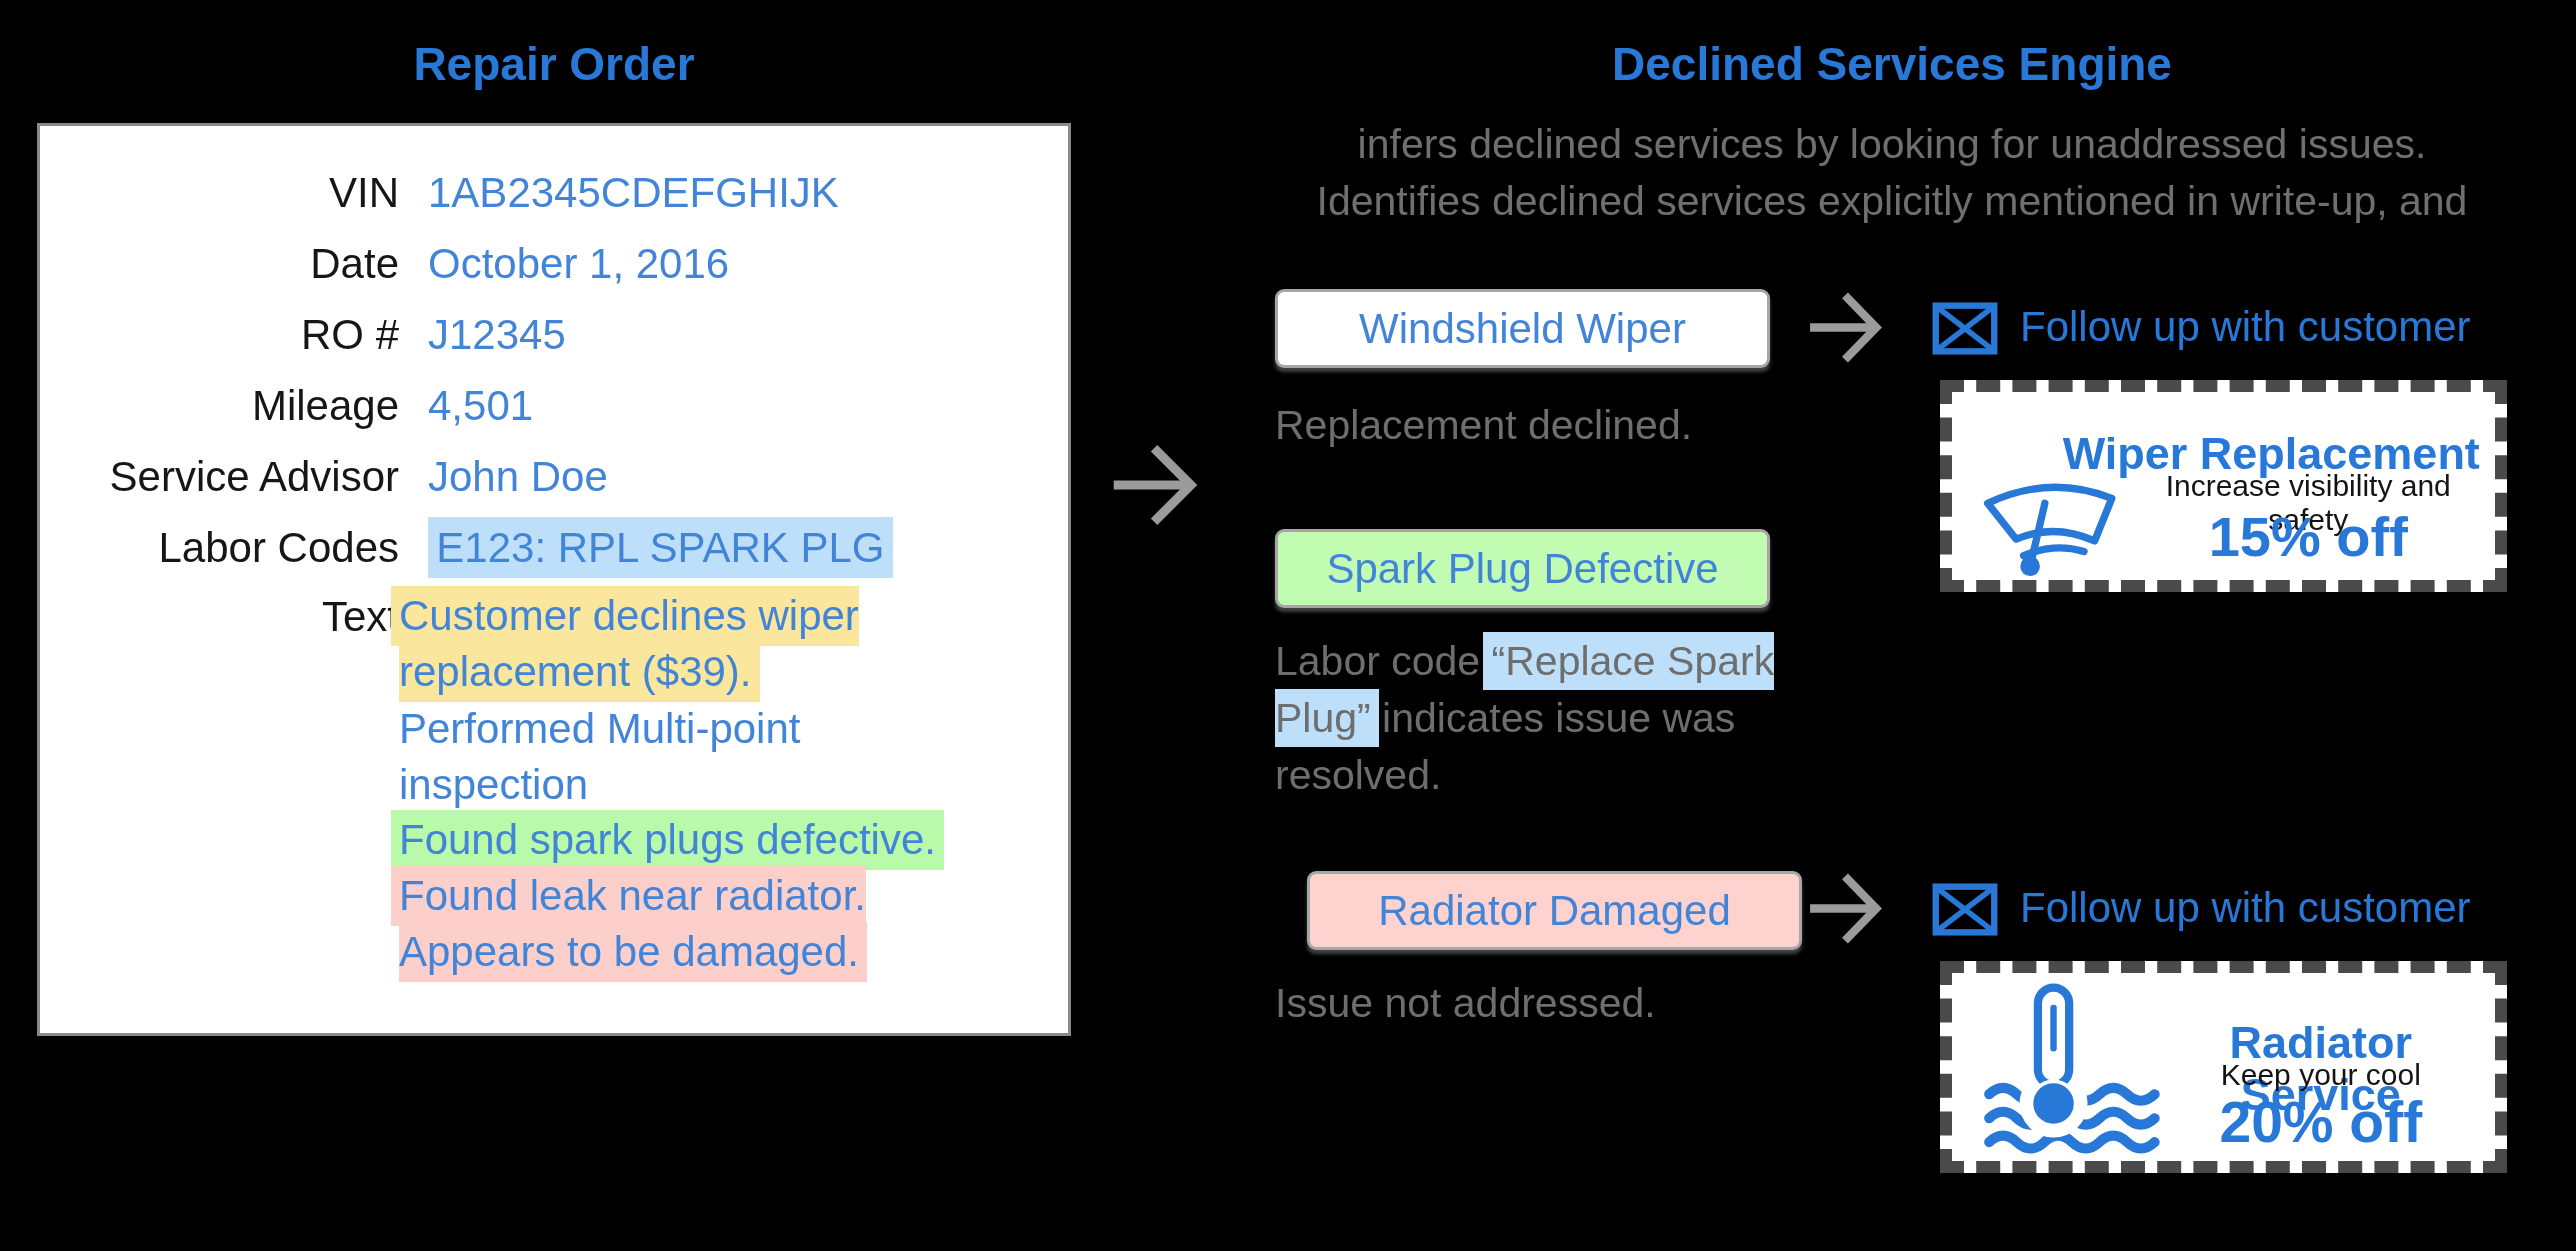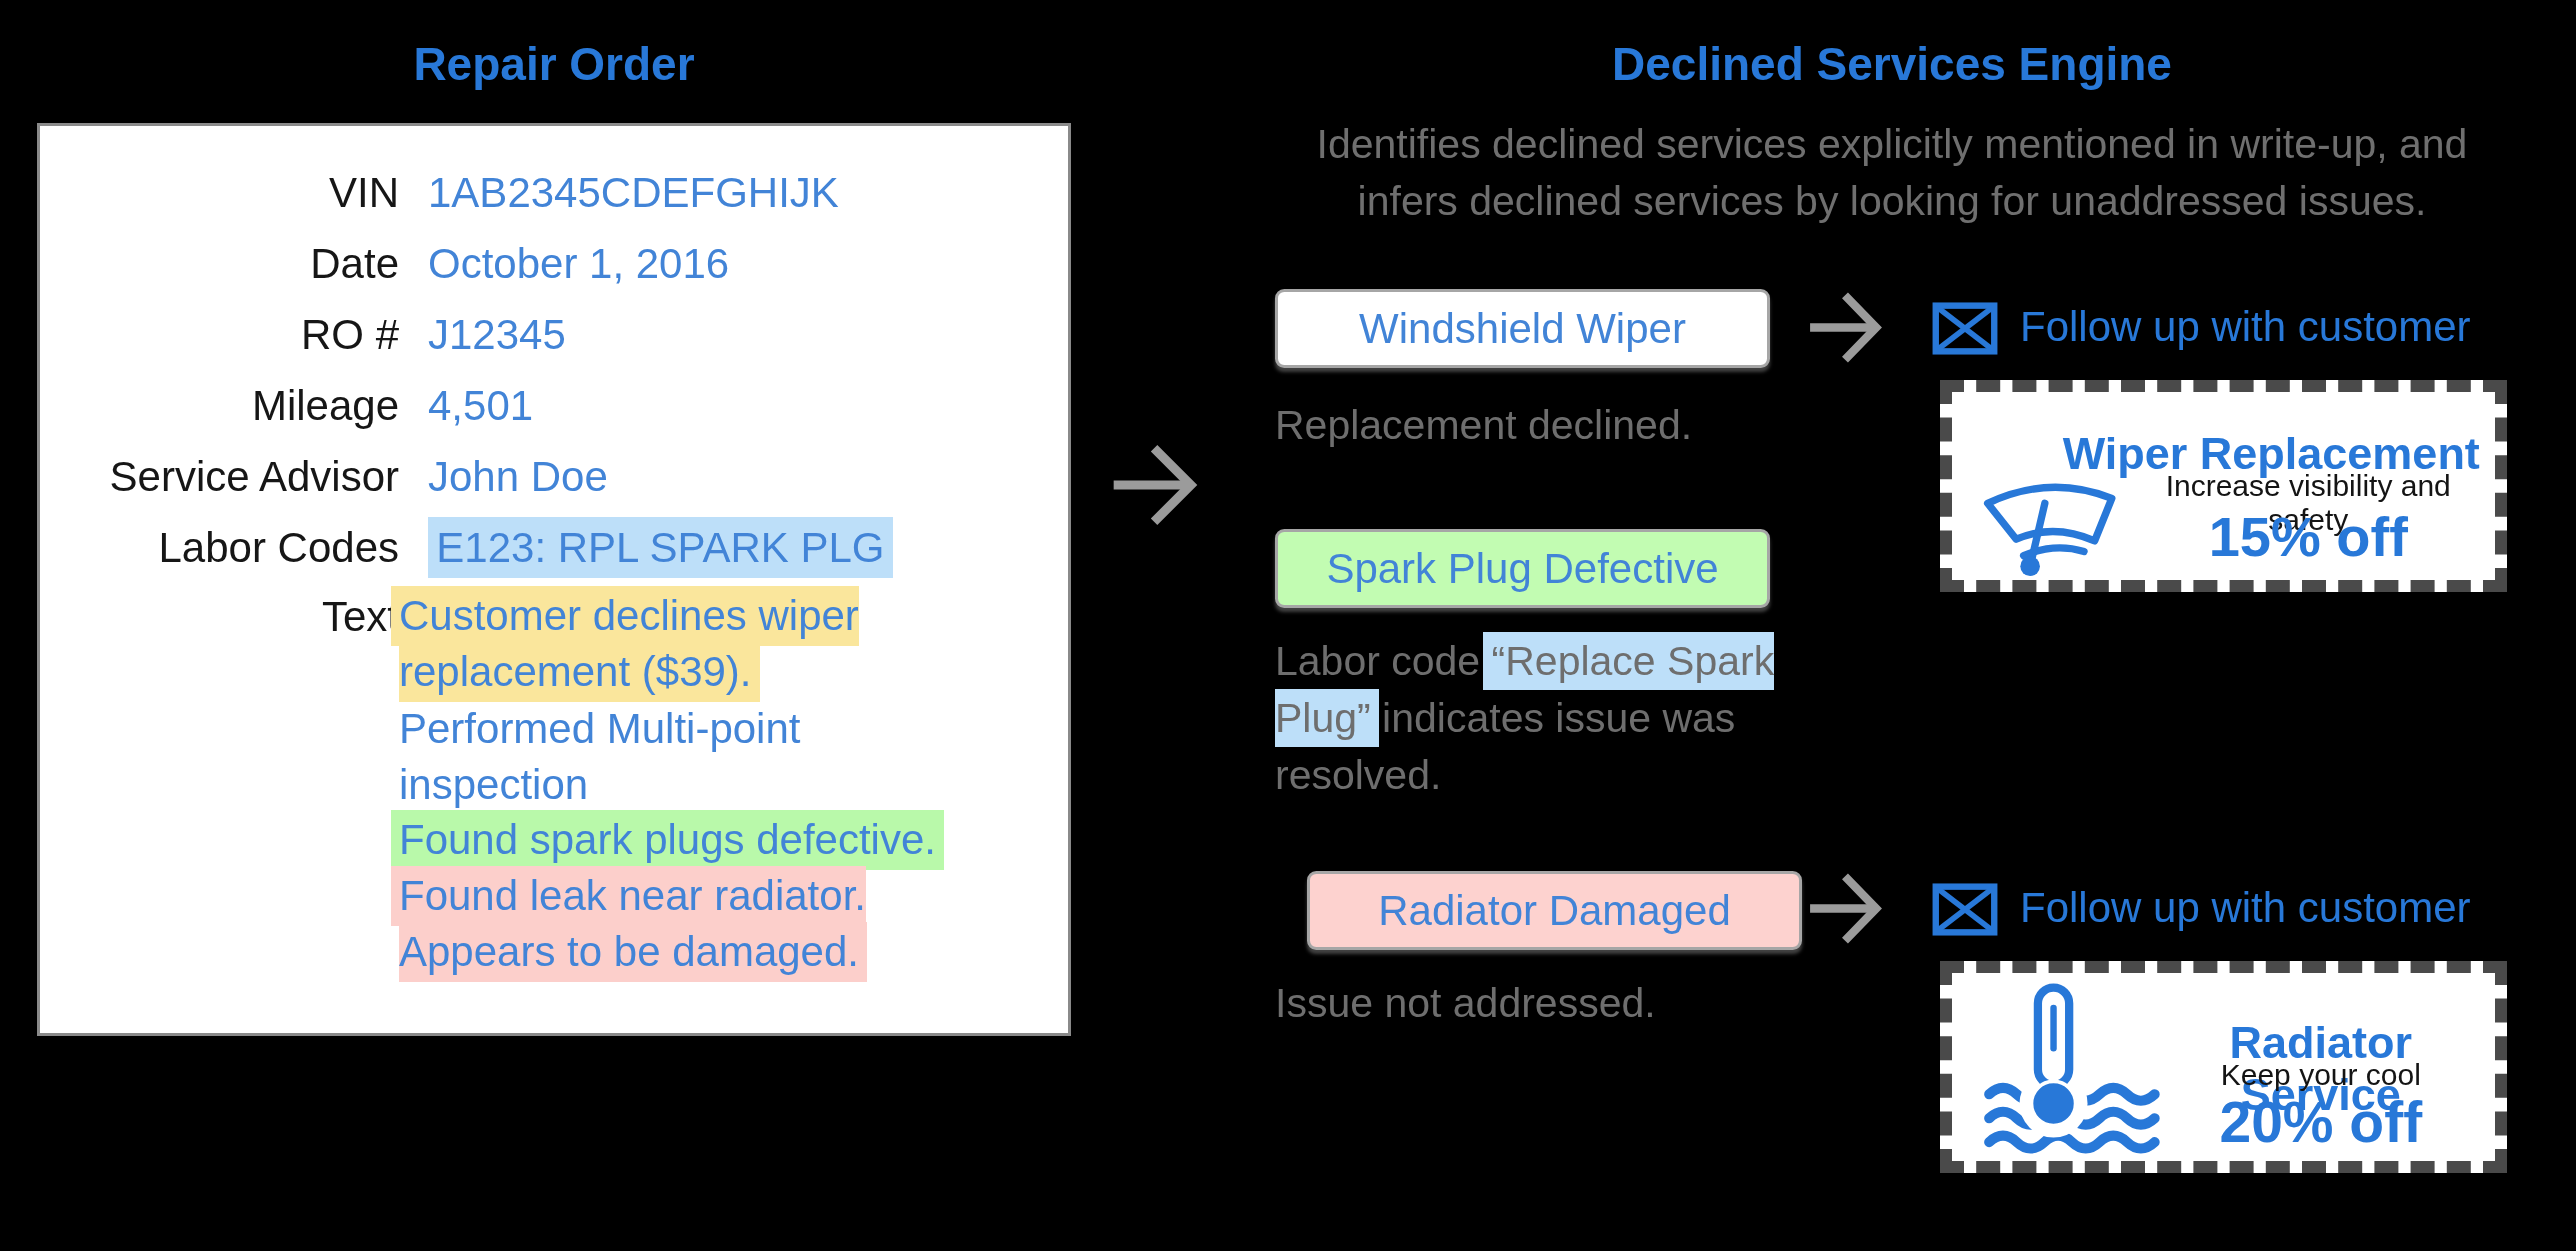--- a/index.html
+++ b/index.html
@@ -111,22 +111,22 @@
 
   <div class="arrow" id="arrow-main" style="left:1110px;top:439px;">
     <svg width="101" height="92" viewBox="0 0 110 100" fill="none">
       <line x1="4" y1="50" x2="86" y2="50" stroke="#9B9B9B" stroke-width="10"></line>
       <polyline points="48,10 88,50 48,90" stroke="#9B9B9B" stroke-width="10" fill="none"></polyline>
     </svg>
   </div>
 
   <div id="right-title" class="big-title">Declined Services Engine</div>
   <div id="subtitle">
+    <div>infers declined services by looking for unaddressed issues.</div>
     <div>Identifies declined services explicitly mentioned in write-up, and</div>
-    <div>infers declined services by looking for unaddressed issues.</div>
   </div>
 
   <div class="issue-box" id="box-wiper">
     <span>Windshield Wiper</span>
   </div>
   <div class="caption" id="caption-1">
     <span>Replacement declined.</span>
   </div>
 
   <div class="issue-box" id="box-spark">

